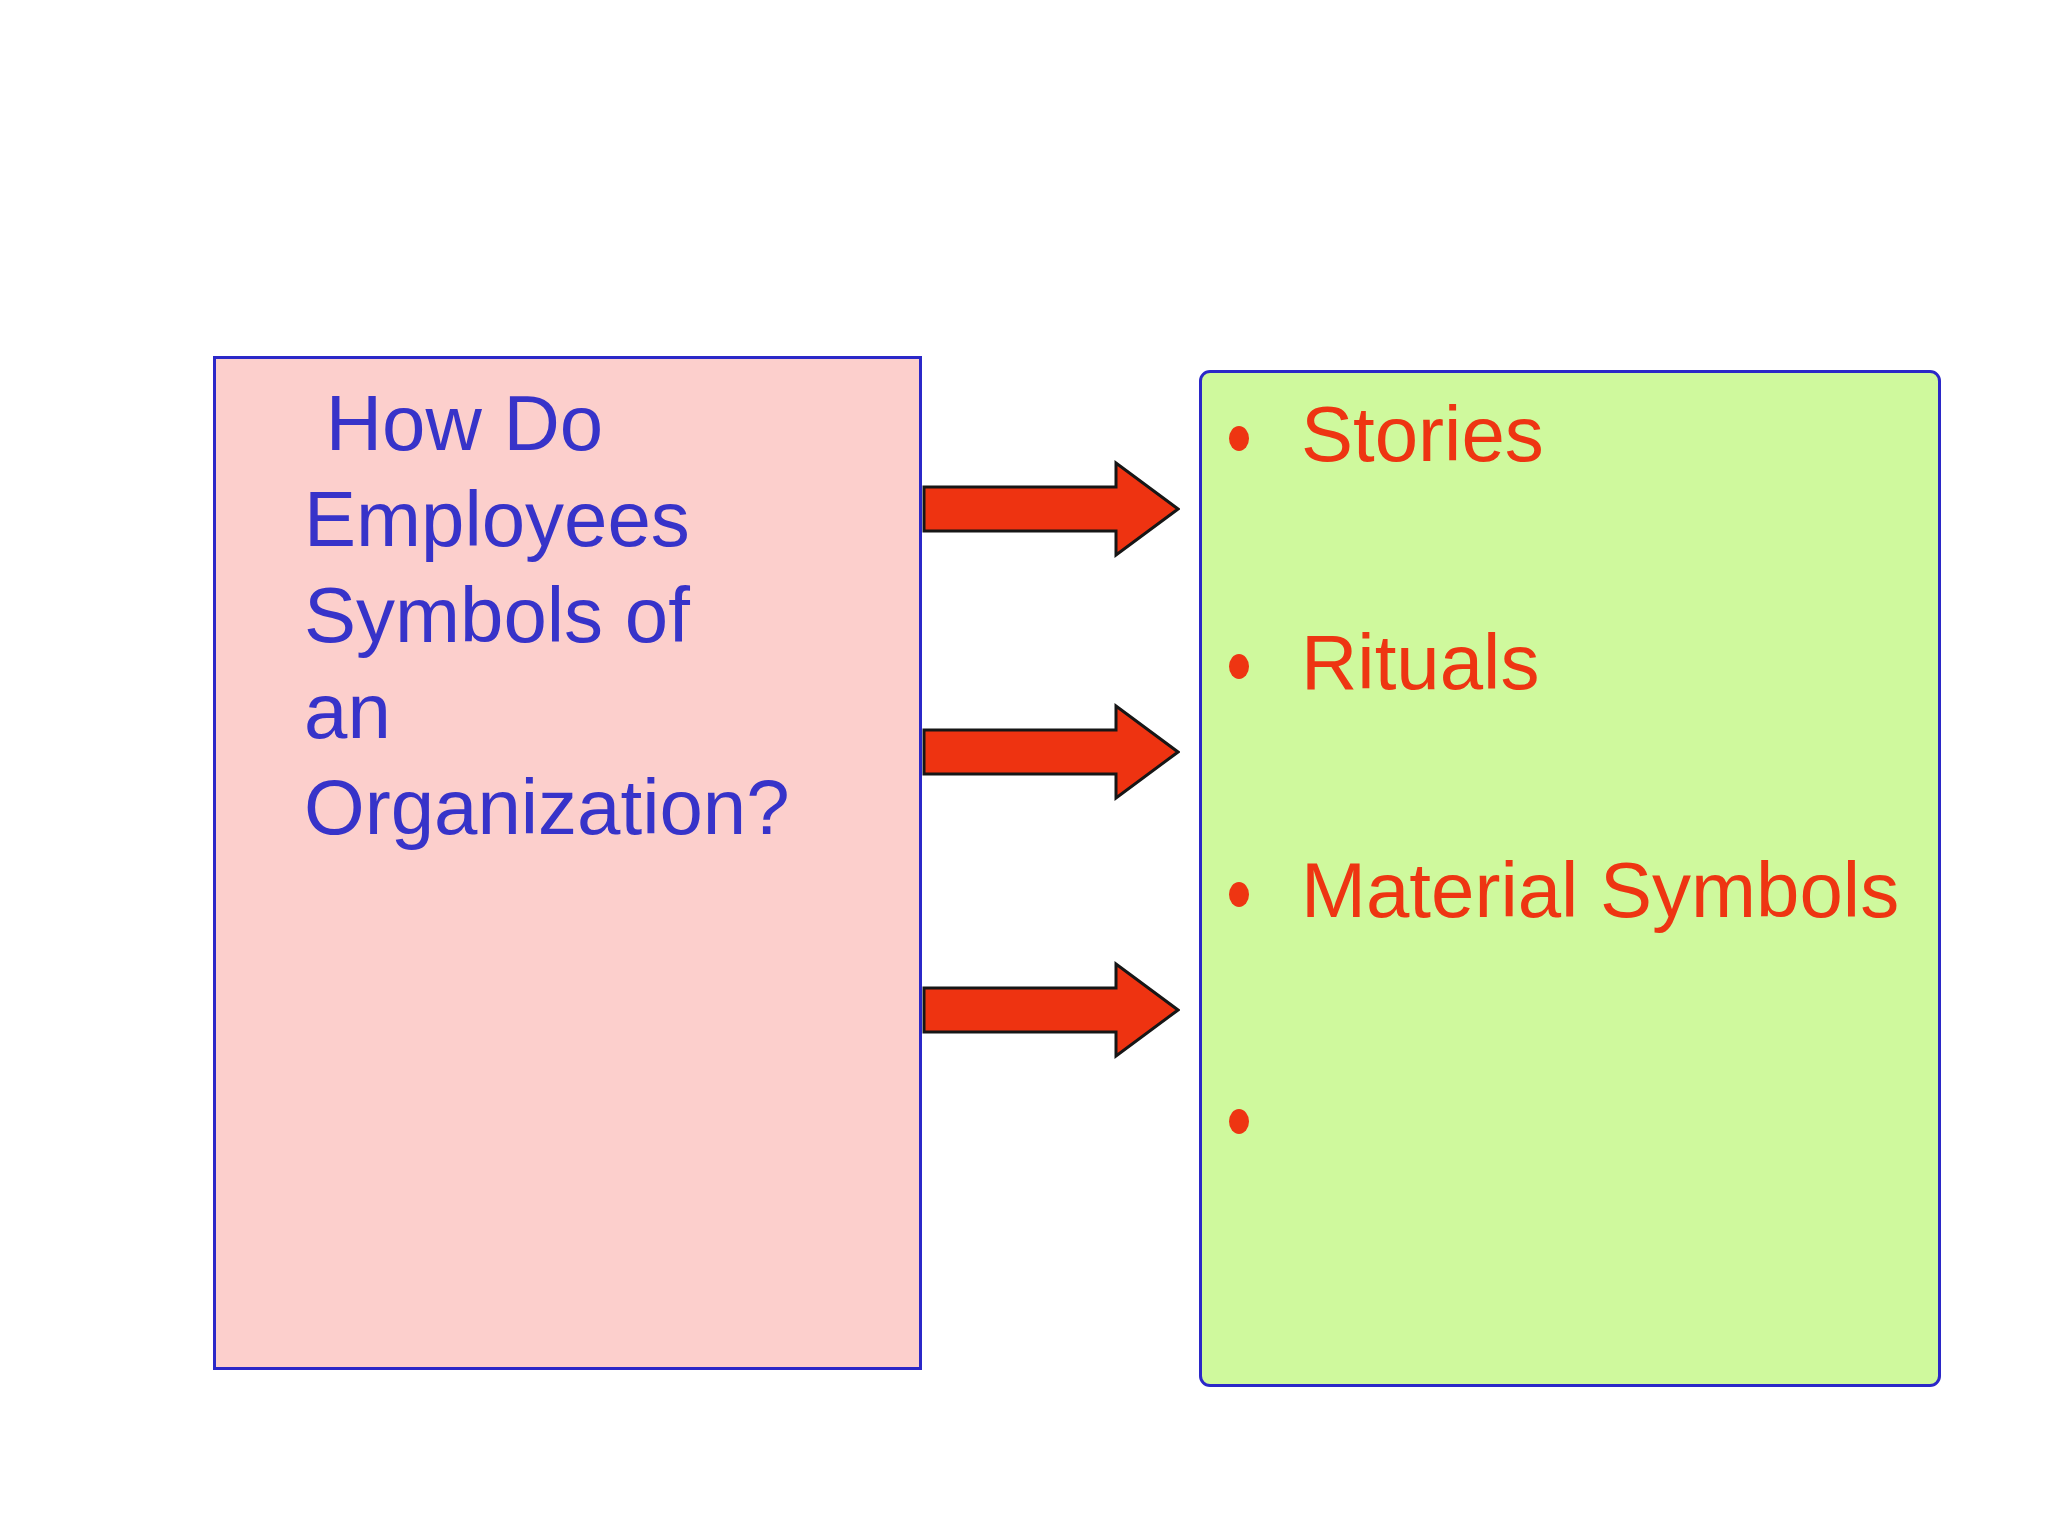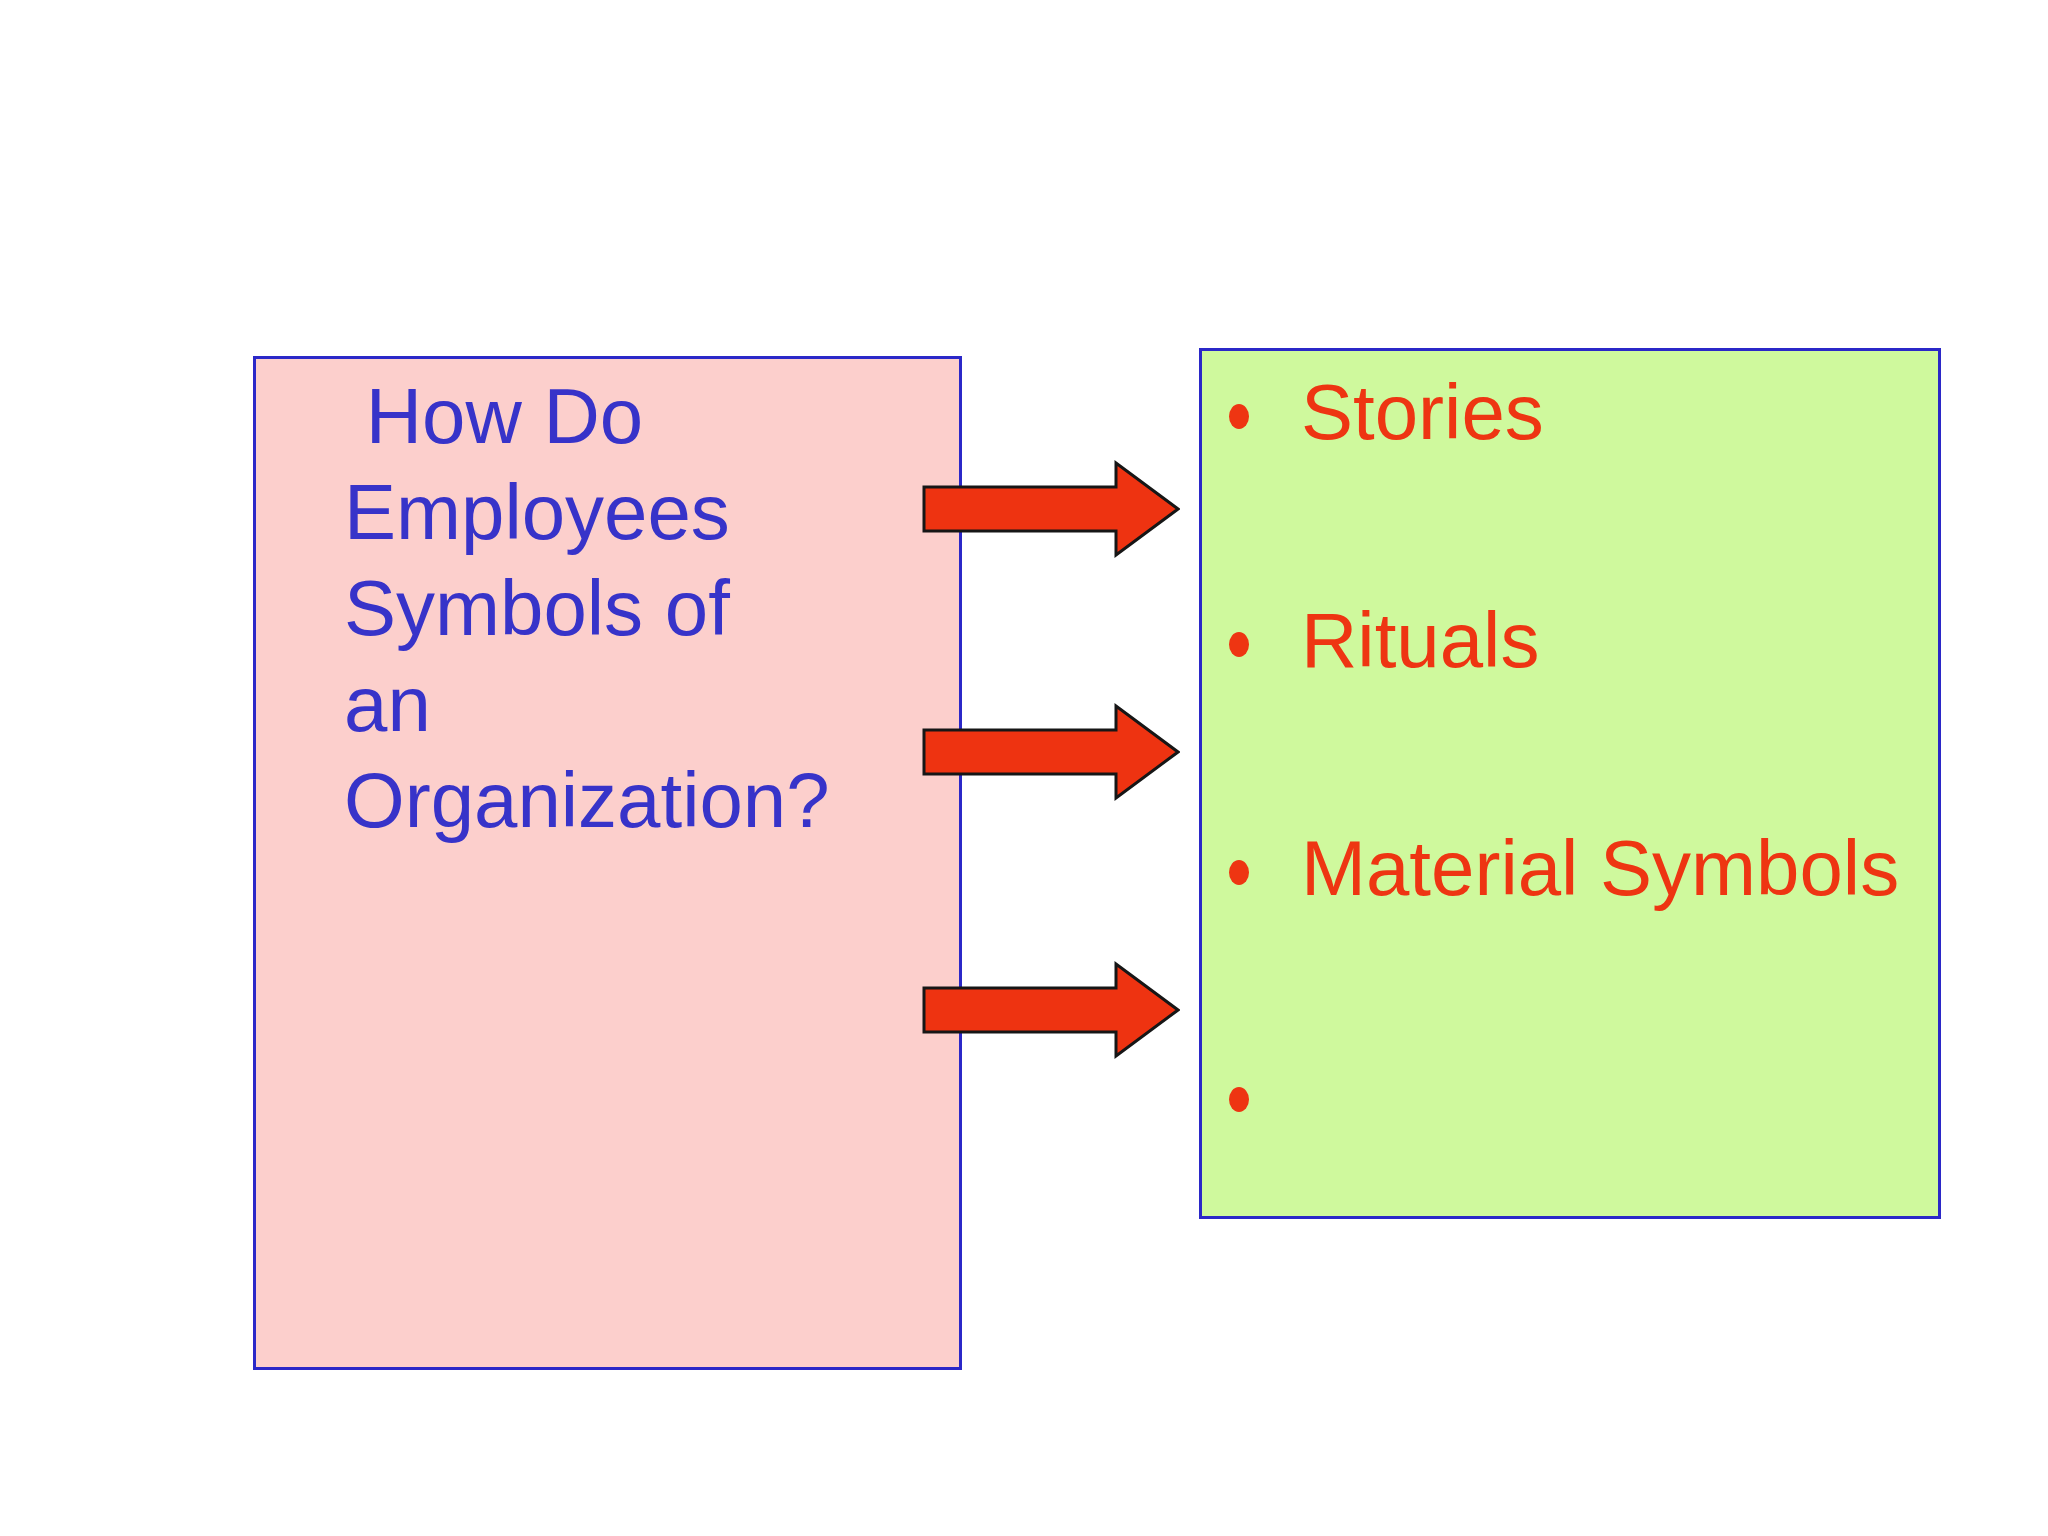--- a/index.html
+++ b/index.html
@@ -21,32 +21,32 @@
     overflow:hidden;
     font-family:"Liberation Sans", sans-serif;
   }
   .box{
     position:absolute;
     border:3px solid var(--box-border);
   }
   .question-box{
     left:213px;top:356px;width:709px;height:1014px;
     background:var(--pink-fill);
-    padding:9px 0 0 88px;
-    margin-left:40px;
+    padding:16px 0 0 88px;
   }
   .question-line{
     font-size:78px;
     line-height:96px;
     color:var(--question-text);
     white-space:pre;
   }
   .answers-box{
-    left:1199px;top:348px;width:742px;height:871px;
+    left:1199px;top:370px;width:742px;height:1017px;
     background:var(--green-fill);
+    border-radius:11px;
   }
   .answer-item{
     position:absolute;
     left:0;right:0;
     height:96px;
   }
   .answer-item.i0{top:13px;}
   .answer-item.i1{top:241px;}
   .answer-item.i2{top:469px;text-align:right;}
   .answer-item.i3{top:696px;}

